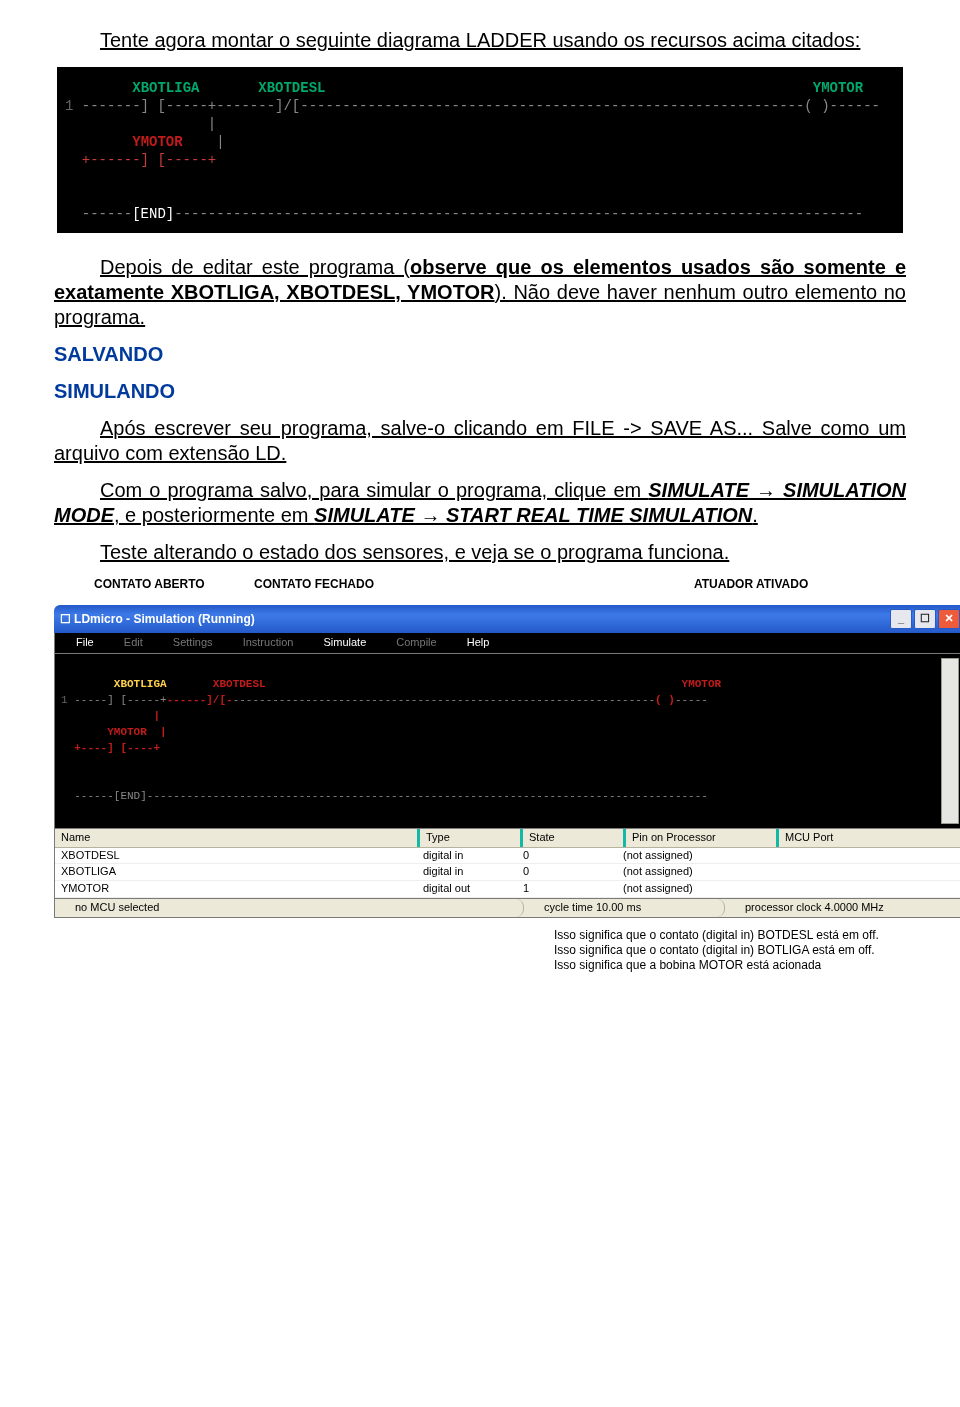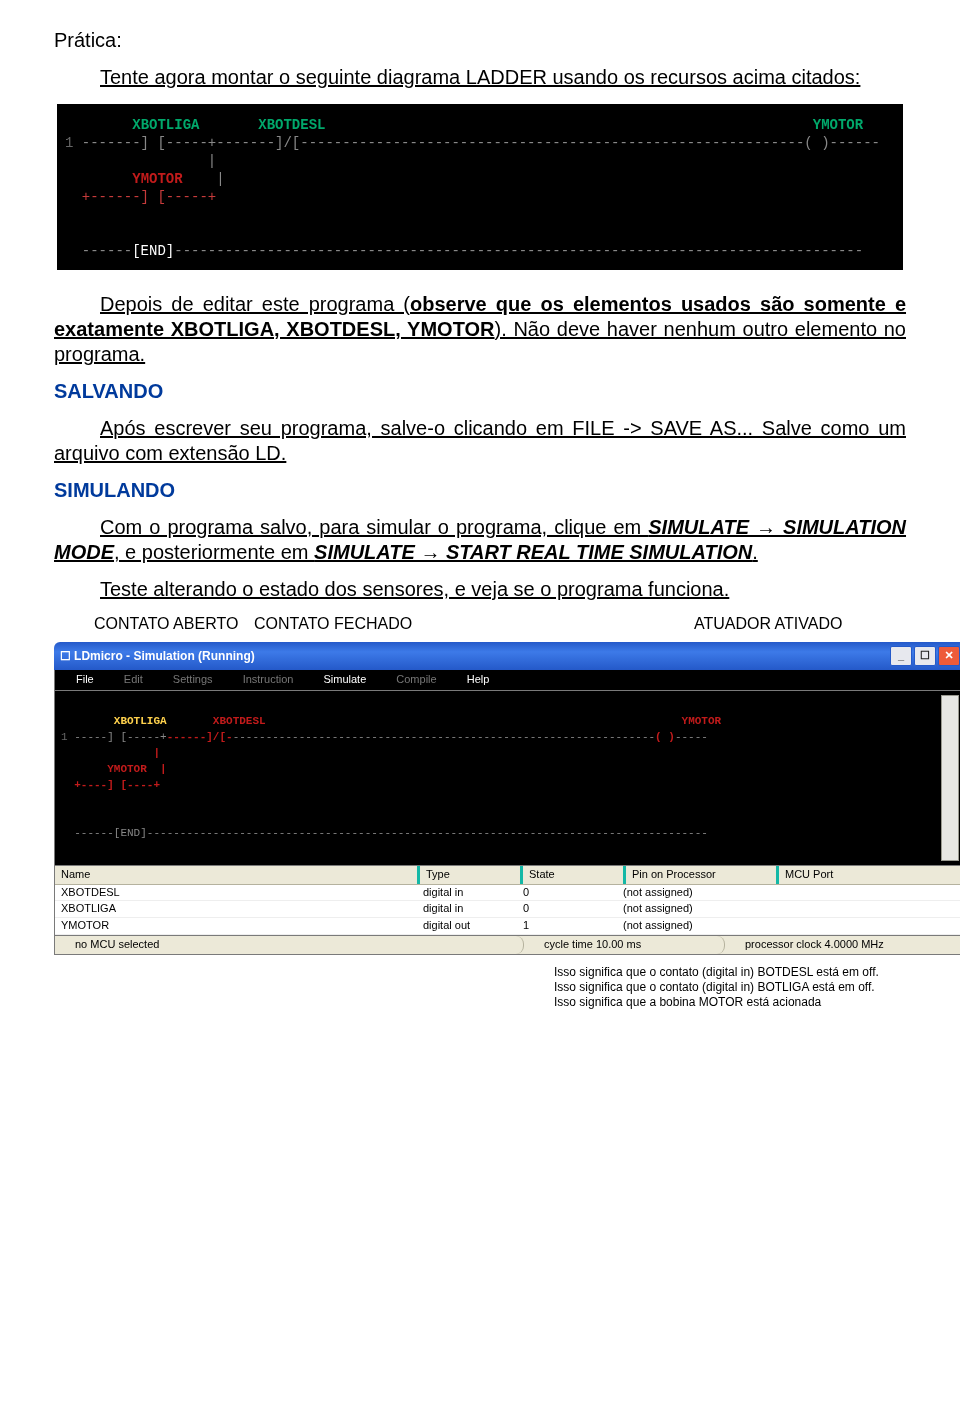--- a/index.html
+++ b/index.html
@@ -42,23 +42,23 @@
   .c-red-dash { color:#c73b3b; }
   .c-white { color:#fff; }
   .c-ylw { color:#ffd24d; font-weight:bold; }
   .c-num { color:#666; }
 
   
   .sim-labels {
     margin-top: 12px;
     position: relative;
     height: 28px;
-    font-size: 16px;
+    font-size: 12px;
     color:#000;
-    font-weight:normal;
+    font-weight:bold;
   }
   .sim-labels span { position:absolute; top:0; }
   .simwrap {
     position: relative;
     width: 912px;
     margin: 0 0 10px 0;
   }
   .titlebar {
     background: linear-gradient(#2459c9,#3d7ae8 35%,#2459c9);
     color:#fff;
@@ -121,44 +121,43 @@
 
   .foot-notes {
     font-size:12px;color:#000;margin-left:500px;line-height:1.25;
   }
 </style>
 </head>
 <body>
 
 <div class="page">
 
-  <p class="para">Prática:</p>
 
   <p class="para indent justify">Tente agora montar o seguinte diagrama LADDER usando os recursos acima citados:</p>
 
   <div class="ladder1">
     <div class="row"><span class="c-num">  </span>      <span class="c-grn">XBOTLIGA</span>       <span class="c-grn">XBOTDESL</span>                                                          <span class="c-grn">YMOTOR</span></div>
     <div class="row"><span class="c-num">1 </span><span class="c-grey">-------] [-----+-------]/[------------------------------------------------------------( )------</span></div>
     <div class="row"><span class="c-grey">  </span><span class="c-grey">               |</span></div>
     <div class="row"><span class="c-grey">  </span>      <span class="c-red">YMOTOR</span><span class="c-grey">    |</span></div>
     <div class="row"><span class="c-red-dash">  +------] [-----+</span></div>
     <div class="row">&nbsp;</div>
     <div class="row">&nbsp;</div>
     <div class="row"><span class="c-grey">  ------</span><span class="c-white">[END]</span><span class="c-grey">----------------------------------------------------------------------------------</span></div>
   </div>
 
   <p class="para indent justify">
     <span>Depois de editar este programa (</span><span class="boldblack">observe que os elementos usados são somente e exatamente XBOTLIGA, XBOTDESL, YMOTOR</span><span>). Não deve haver nenhum outro elemento no programa.</span>
   </p>
 
   <p class="para blue">SALVANDO</p>
 
+  <p class="para blue">SIMULANDO</p>
+
   <p class="para indent justify">Após escrever seu programa, salve-o clicando em FILE -&gt; SAVE AS... Salve como um arquivo com extensão LD.</p>
-
-  <p class="para blue">SIMULANDO</p>
 
   <p class="para indent justify">
     <span>Com o programa salvo, para simular o programa, clique em </span><span class="italicbold">SIMULATE → SIMULATION MODE</span><span>, e posteriormente em </span><span class="italicbold">SIMULATE → START REAL TIME SIMULATION</span><span>.</span>
   </p>
 
 
   <p class="para indent justify">Teste alterando o estado dos sensores, e veja se o programa funciona.</p>
 
   <div class="sim-labels">
     <span style="left:40px">CONTATO ABERTO</span>

